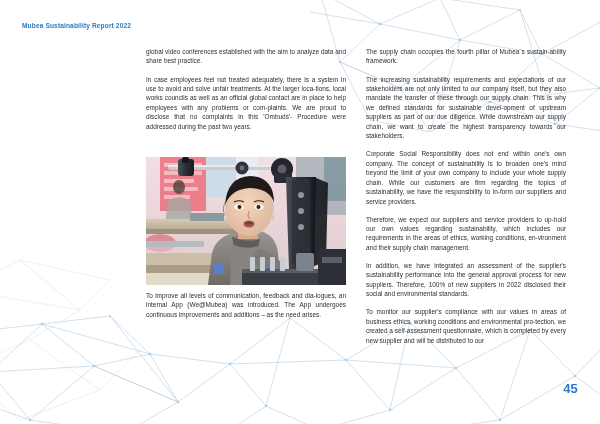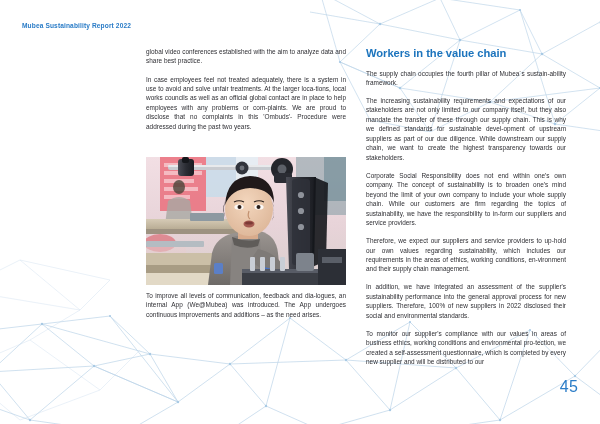--- a/index.html
+++ b/index.html
@@ -71,22 +71,22 @@
     width: 200px; height: 128px;
     overflow: hidden;
     background: #b9c2c9;
   }
   .photo-wrap svg { display: block; }
 
   
   .page-number {
     position: absolute;
     right: 22px; bottom: 28px;
-    font-size: 16px;
-    font-weight: normal;
+    font-size: 13px;
+    font-weight: bold;
     color: #2a7cc7;
     letter-spacing: 0.2px;
   }
 </style>
 </head>
 <body>
 
 <div id="page">
 
   <svg class="mesh mesh-top-right" viewBox="0 0 300 140" xmlns="http://www.w3.org/2000/svg">
@@ -312,21 +312,20 @@
 
       <rect x="0" y="0" width="200" height="128" fill="none"></rect>
     </svg>
   </div>
 
   <div class="col" style="left:146px; top:291px;">
     <p>To improve all levels of communication, feedback and dia-logues, an internal App (We@Mubea) was introduced. The App undergoes continuous improvements and additions – as the need arises.</p>
   </div>
 
   <div class="col col-right">
-    <h2 class="section-heading">Workers in the value chain</h2>
     <p>The supply chain occupies the fourth pillar of Mubea´s sustain-ability framework.</p>
     <p>The increasing sustainability requirements and expectations of our stakeholders are not only limited to our company itself, but they also mandate the transfer of these through our supply chain. This is why we defined standards for sustainable devel-opment of upstream suppliers as part of our due diligence. While downstream our supply chain, we want to create the highest transparency towards our stakeholders.</p>
     <p>Corporate Social Responsibility does not end within one's own company. The concept of sustainability is to broaden one's mind beyond the limit of your own company to include your whole supply chain. While our customers are firm regarding the topics of sustainability, we have the responsibility to in-form our suppliers and service providers.</p>
     <p>Therefore, we expect our suppliers and service providers to up-hold our own values regarding sustainability, which includes our requirements in the areas of ethics, working conditions, en-vironment and their supply chain management.</p>
     <p>In addition, we have integrated an assessment of the supplier's sustainability performance into the general approval process for new suppliers. Therefore, 100% of new suppliers in 2022 disclosed their social and environmental standards.</p>
     <p>To monitor our supplier's compliance with our values in areas of business ethics, working conditions and environmental pro-tection, we created a self-assessment questionnaire, which is completed by every new supplier and will be distributed to our</p>
   </div>
 
   <div class="page-number">45</div>
 

